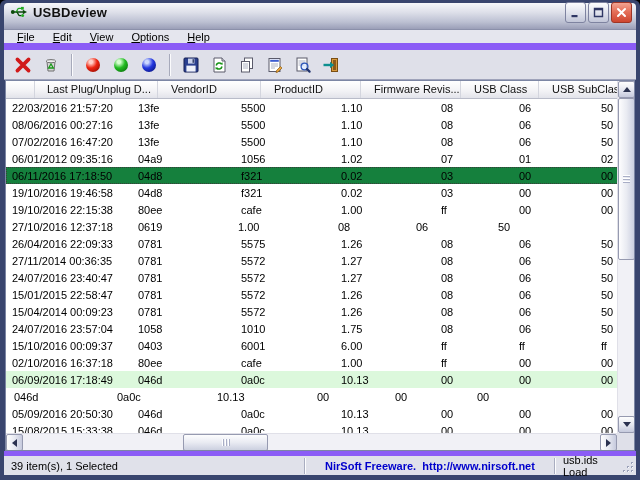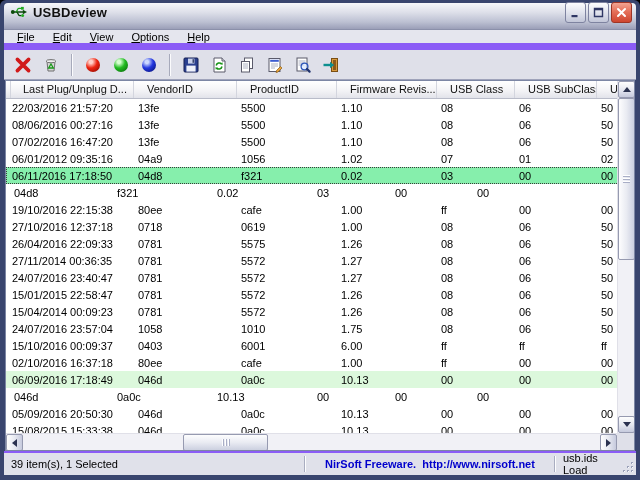--- a/index.html
+++ b/index.html
@@ -54,29 +54,29 @@
   .ball.blue  { background:radial-gradient(circle at 35% 28%, #ccd8ff 0 12%, #2438e0 45%, #000a66 100%); }
 
   
   .listview {
     flex:none; height:371px; margin:0 1px; position:relative;
     border:1px solid #7c86a4; background:#fff; overflow:hidden;
   }
   .list-inner { position:absolute; inset:0; }
   .hdr-row { display:flex; height:18px; width:616px; overflow:hidden;
     background:linear-gradient(180deg,#ffffff 0%, #f2f2f5 60%, #e2e3ea 100%);
-    border-bottom:1px solid #b9bcc9; }
+    border-bottom:1px solid #b9bcc9;padding-left:24px; }
   .hdr-cell {
     flex:none; padding:2px 4px 0 13px; white-space:nowrap; overflow:hidden;
     border-right:1px solid #d3d5de; color:#111;
   }
   .hdr-cell.first { padding-left:12px; border-left:1px solid #d3d5de; margin-left:4px; }
   .rows { position:absolute; top:18px; left:0; width:613px; height:334px; overflow:hidden; }
   .row { display:flex; height:17px; align-items:center; background:#fff; }
-  .row.selected { background:#86efac; outline:1px dotted #3a3a3a; outline-offset:-1px; }
+  .row.selected { background:#15803d; outline:1px dotted #3a3a3a; outline-offset:-1px; }
   .row.connected { background:#dcf8dc; }
   .cell { flex:none; padding:1px 4px 0 8px; white-space:nowrap; overflow:hidden; }
   .cell.first { padding-left:6px; }
   .c0 { width:124px; } .c1 { width:103px; } .c2 { width:100px; }
   .c3 { width:100px; } .c4 { width:78px; } .c5 { width:82px; } .c6 { width:80px; }
 
   
   .vscroll { position:absolute; top:0; right:0; bottom:17px; width:17px; background:#f1f1f6; border-left:1px solid #e0e0e8; }
   .hscroll { position:absolute; left:0; right:17px; bottom:0; height:17px; background:#f1f1f6; border-top:1px solid #e0e0e8; }
   .scorner { position:absolute; right:0; bottom:0; width:17px; height:17px; background:#dfe0e9; }
@@ -102,21 +102,21 @@
     background:repeating-linear-gradient(90deg,#fff 0 1px, #a9aec6 1px 2px, transparent 2px 3px); }
   .arrow { width:0; height:0; }
   .arrow.up    { border-left:4px solid transparent; border-right:4px solid transparent; border-bottom:5px solid #2b3250; }
   .arrow.down  { border-left:4px solid transparent; border-right:4px solid transparent; border-top:5px solid #2b3250; }
   .arrow.left  { border-top:4px solid transparent; border-bottom:4px solid transparent; border-right:5px solid #2b3250; }
   .arrow.right { border-top:4px solid transparent; border-bottom:4px solid transparent; border-left:5px solid #2b3250; }
 
   
   .statusbar {
     height:24px; flex:none; display:flex; align-items:center;
-    background:#e0e1ea; border-top:2px solid #8b5cf6; margin-top:0px;
+    background:#e0e1ea; border-top:5px solid #8b5cf6; margin-top:0px;
   }
   .sb-panel { height:100%; display:flex; align-items:center; padding:0 7px; }
   .sb-items { width:300px; flex:none; }
   .sb-brand { width:248px; flex:none; justify-content:center; font-weight:bold; white-space:pre; }
   .sb-usbids { flex:1; }
   .sb-div { width:2px; height:16px; border-left:1px solid #a9adc0; border-right:1px solid #fdfdfe; flex:none; }
   .grip { width:16px; height:16px; flex:none; align-self:flex-end; }
 </style>
 </head>
 <body>
@@ -291,39 +291,39 @@
             <div class="row selected">
             <span class="cell first c0">06/11/2016 17:18:50</span>
             <span class="cell c1">04d8</span>
             <span class="cell c2">f321</span>
             <span class="cell c3">0.02</span>
             <span class="cell c4">03</span>
             <span class="cell c5">00</span>
             <span class="cell c6">00</span>
           </div>
             <div class="row">
+            <span class="cell first c0">19/10/2016 19:46:58</span>
             <span class="cell c1">04d8</span>
             <span class="cell c2">f321</span>
             <span class="cell c3">0.02</span>
             <span class="cell c4">03</span>
             <span class="cell c5">00</span>
             <span class="cell c6">00</span>
           </div>
             <div class="row">
             <span class="cell first c0">19/10/2016 22:15:38</span>
             <span class="cell c1">80ee</span>
             <span class="cell c2">cafe</span>
             <span class="cell c3">1.00</span>
             <span class="cell c4">ff</span>
             <span class="cell c5">00</span>
             <span class="cell c6">00</span>
           </div>
             <div class="row">
             <span class="cell first c0">27/10/2016 12:37:18</span>
-            <span class="cell c1">0718</span>
             <span class="cell c2">0619</span>
             <span class="cell c3">1.00</span>
             <span class="cell c4">08</span>
             <span class="cell c5">06</span>
             <span class="cell c6">50</span>
           </div>
             <div class="row">
             <span class="cell first c0">26/04/2016 22:09:33</span>
             <span class="cell c1">0781</span>
             <span class="cell c2">5575</span>

